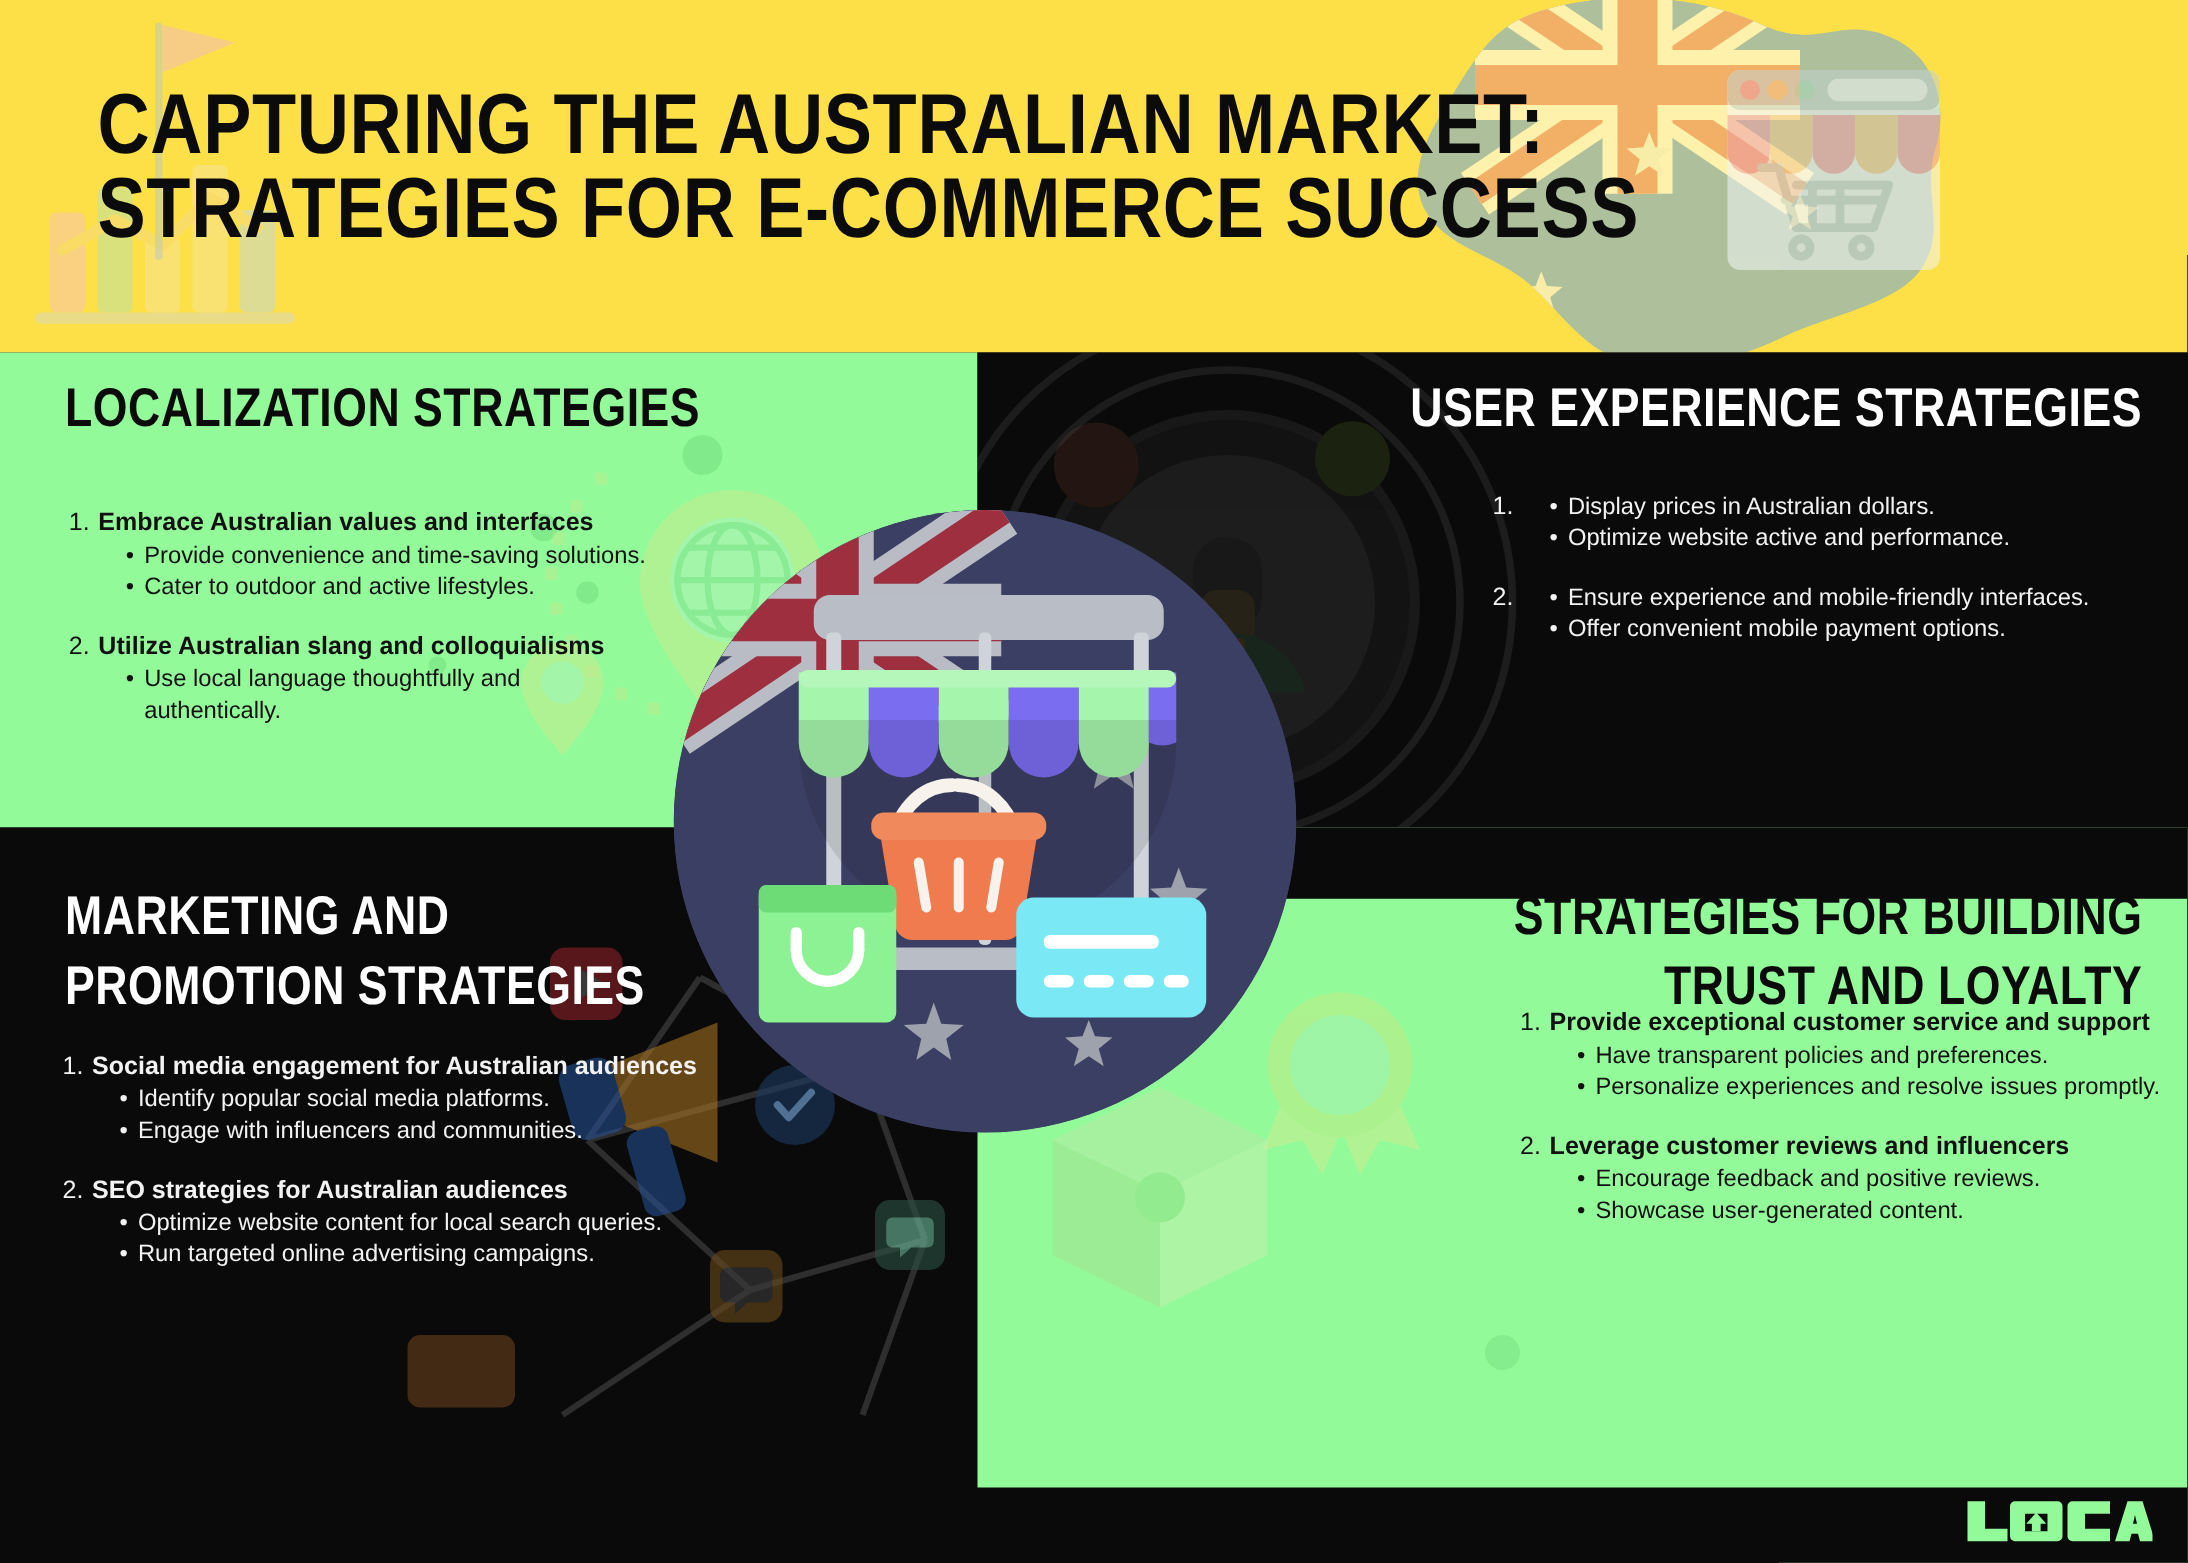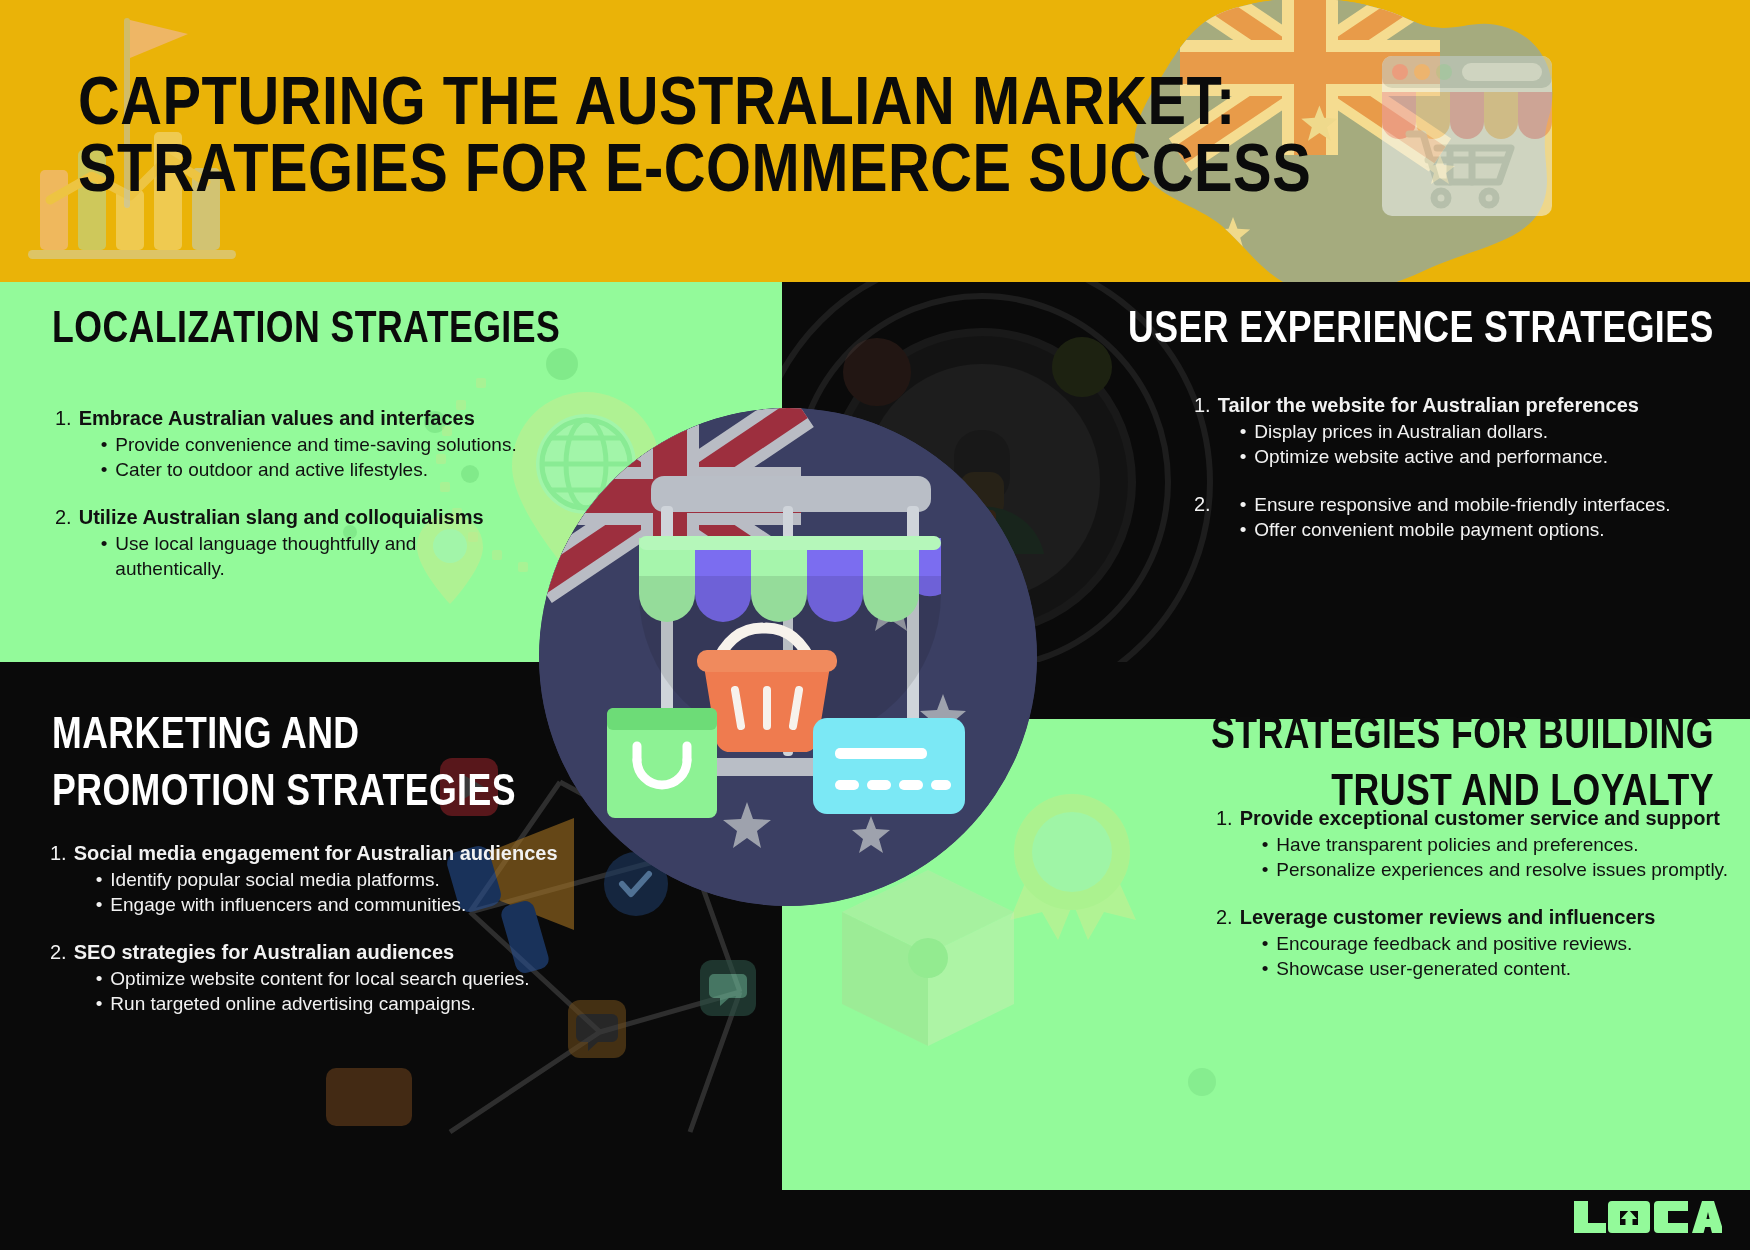--- a/index.html
+++ b/index.html
@@ -8,21 +8,21 @@
     font-family:"Liberation Sans", sans-serif;
     background:#0a0a0a;
     position:relative;
     overflow:hidden;
   }
   .canvas { position:relative; width:1750px; height:1250px; overflow:hidden; }
 
   
   .header {
     position:absolute; left:0; top:0; width:1750px; height:282px;
-    background:#eab308; overflow:hidden;
+    background:#fde047; overflow:hidden;
   }
 
   .title-wrap {
     position:absolute; left:78px; top:62px; z-index:5;
   }
   .title-line {
     font-family:"Liberation Sans", sans-serif;
     font-weight:bold;
     font-size:54px;
     letter-spacing:0.5px;
@@ -337,40 +337,39 @@
               <span class="txt">Use local language thoughtfully and authentically.</span>
             </div>
           </div>
         </div>
       </div>
     </div>
   <div class="content light-text" id="content-ux">
       <div class="item">
         <div class="num">1.</div>
         <div class="item-body">
-          <div class="item-title">Tailor the website for Australian preferences</div>
           <div class="subs">
             <div class="sub">
               <span class="dot">•</span>
               <span class="txt">Display prices in Australian dollars.</span>
             </div>
             <div class="sub">
               <span class="dot">•</span>
               <span class="txt">Optimize website active and performance.</span>
             </div>
           </div>
         </div>
       </div>
       <div class="item gap">
         <div class="num">2.</div>
         <div class="item-body">
           <div class="subs">
             <div class="sub">
               <span class="dot">•</span>
-              <span class="txt">Ensure responsive and mobile-friendly interfaces.</span>
+              <span class="txt">Ensure experience and mobile-friendly interfaces.</span>
             </div>
             <div class="sub">
               <span class="dot">•</span>
               <span class="txt">Offer convenient mobile payment options.</span>
             </div>
           </div>
         </div>
       </div>
     </div>
   <div class="content light-text" id="content-marketing">

